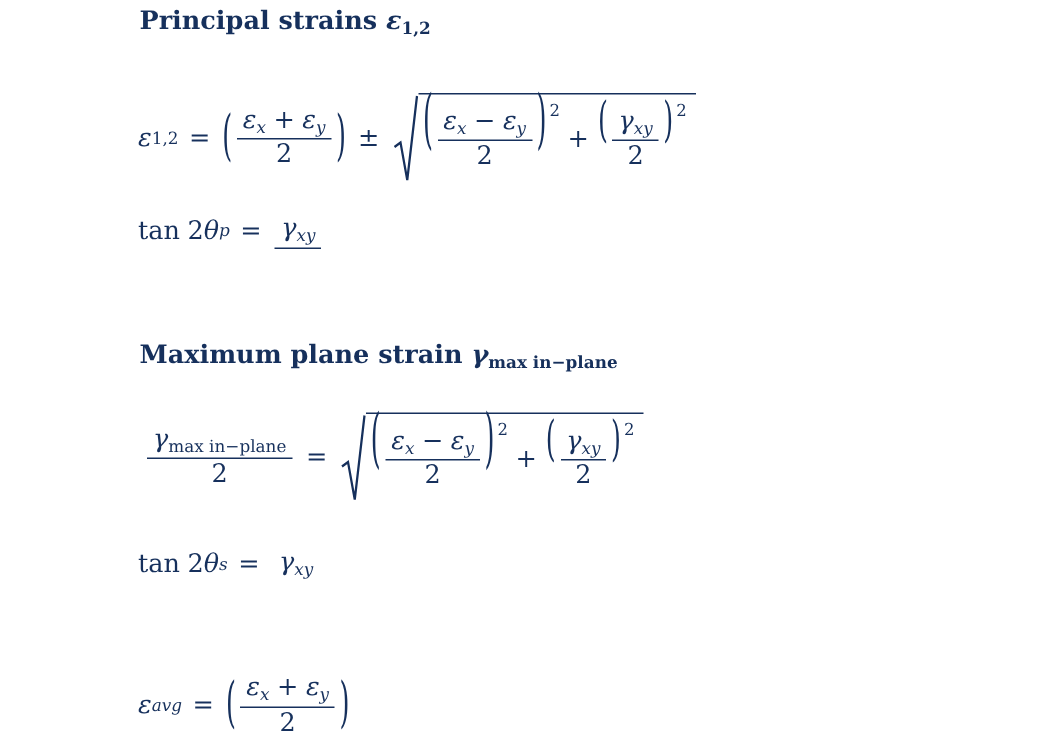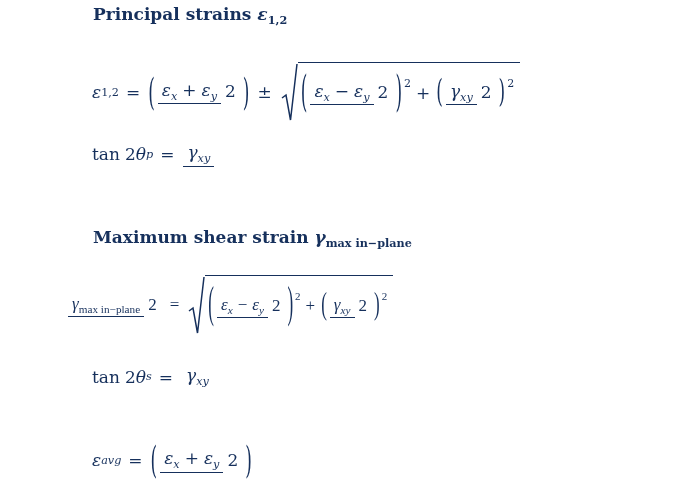--- a/index.html
+++ b/index.html
@@ -44,21 +44,21 @@
     font-style: normal;
   }
   .subi {
     font-size: 0.66em;
     vertical-align: -0.32em;
     font-style: italic;
   }
   
   .frac {
     display: inline-flex;
-    flex-direction: row;
+    flex-direction: column;
     align-items: center;
     vertical-align: middle;
     margin: 0 2px;
   }
   .frac .num, .frac .den {
     padding: 0 4px;
     line-height: 1.25;
     white-space: nowrap;
   }
   .frac .num {
@@ -185,25 +185,25 @@
       <span class="subi">p</span>
     <span class="eq">=</span>
     <span class="frac">
       <span class="num">
         <span class="it">γ</span><span class="subi">xy</span>
       </span>
     </span>
   </div>
 
   <div class="heading" style="left:93px; top:227px;">
-    <span>Maximum shear strain</span>
+    <span>Maximum plane strain</span>
     <span class="it">γ</span><span class="sub">max in−plane</span>
   </div>
 
-  <div class="formula" style="left:66px; top:275px;font-family:Liberation Serif, serif;">
+  <div class="formula" style="left:96px; top:275px;">
     <span class="frac">
       <span class="num">
         <span class="it">γ</span><span class="sub">max in−plane</span>
       </span>
       <span class="den">2</span>
     </span>
     <span class="eq">=</span>
     <span class="radical">
       <span class="sign">
         <svg width="17" height="60" viewBox="0 0 17 60" preserveAspectRatio="none" aria-hidden="true">

